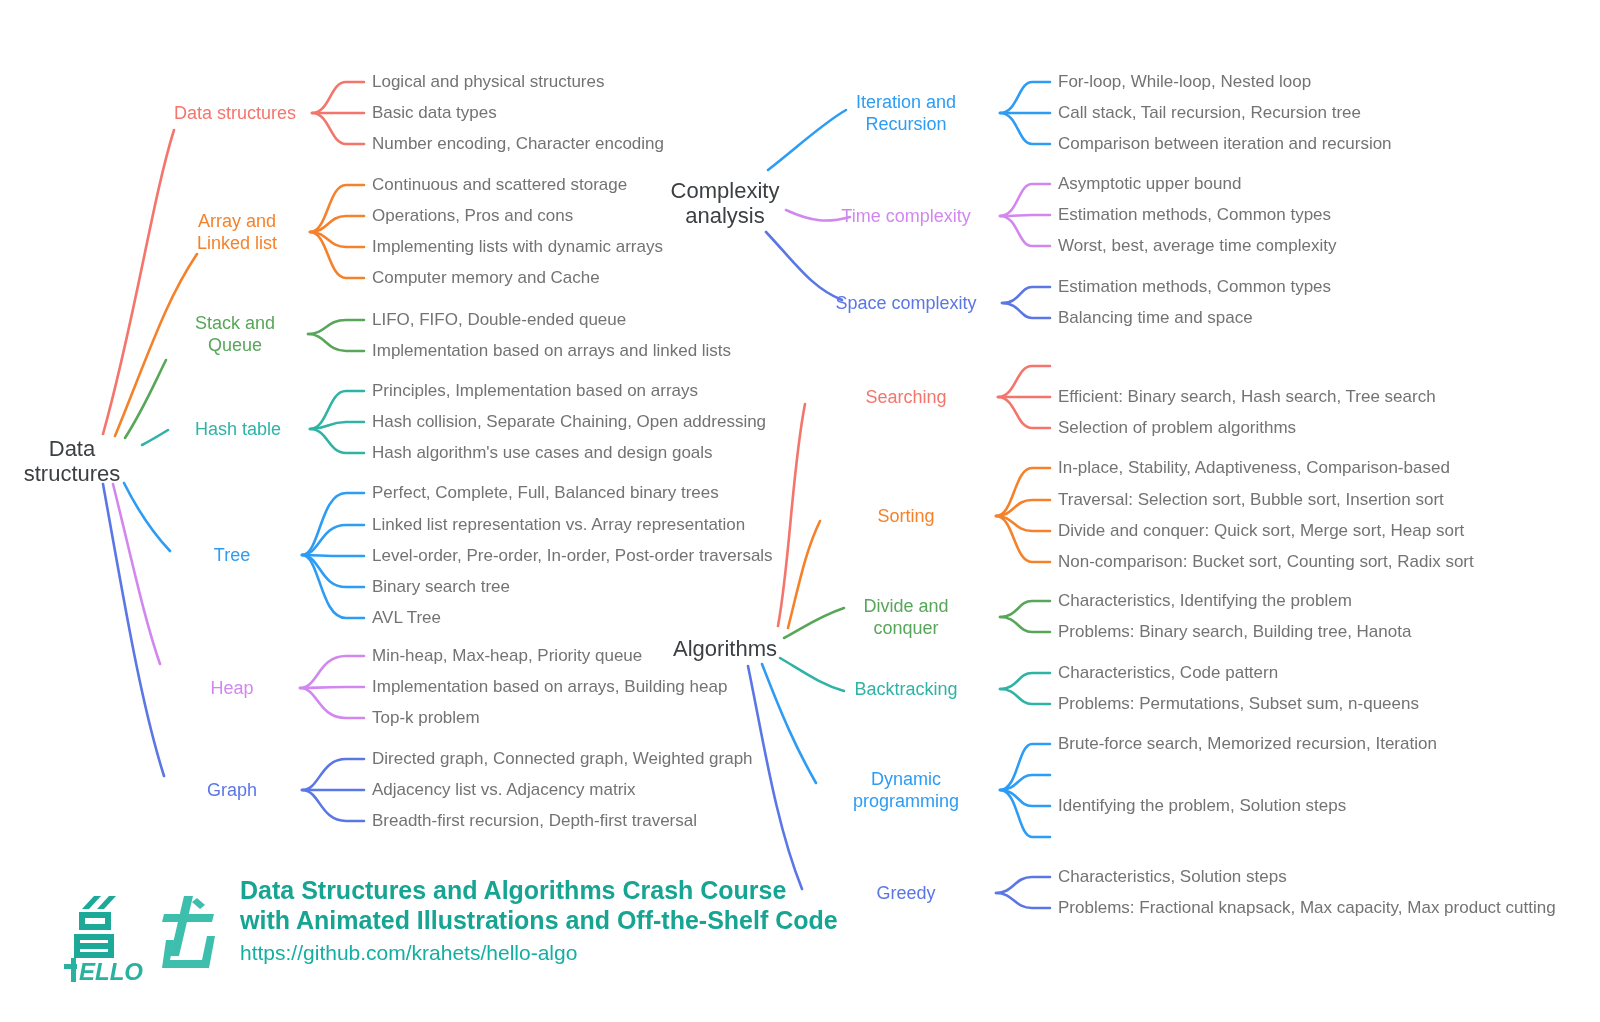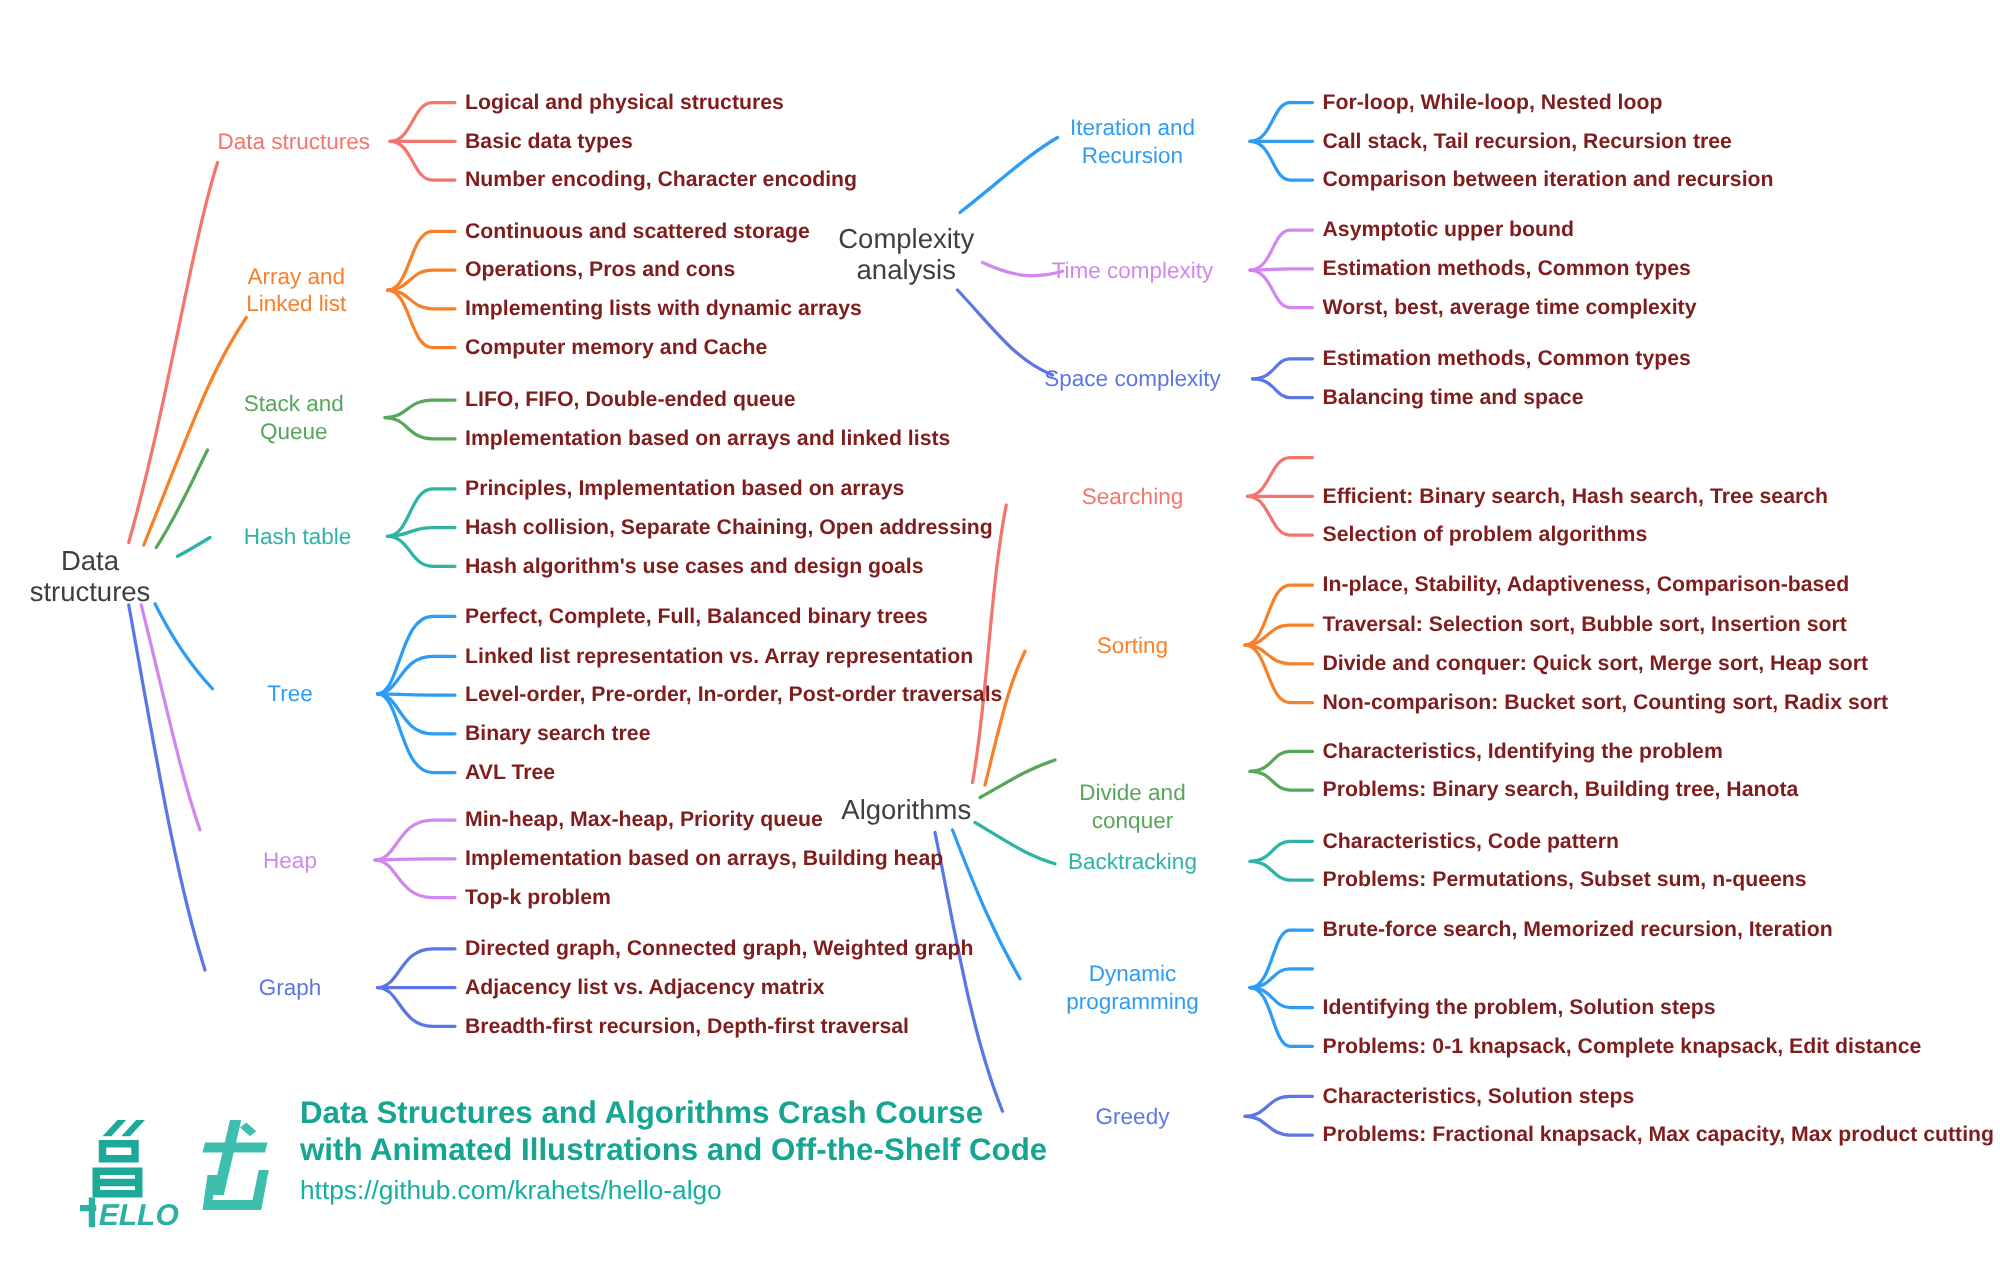--- a/index.html
+++ b/index.html
@@ -11,21 +11,21 @@
   .root{
     position:absolute;transform:translate(-50%,-50%);
     font-size:22px;line-height:25px;color:#3C4043;text-align:center;
   }
   .branch{
     position:absolute;transform:translate(-50%,-50%);
     font-size:18px;line-height:22px;text-align:center;
   }
   .leaf{
     position:absolute;transform:translateY(-50%);
-    font-size:17px;color:#7f1d1d;white-space:nowrap;font-weight:bold;
+    font-size:17px;color:#737373;white-space:nowrap;
   }
   .nowrap{white-space:nowrap;}
   .footer-title{position:absolute;font-size:25px;font-weight:bold;white-space:nowrap;}
   .footer-url{position:absolute;font-size:21px;white-space:nowrap;}
   .logo{position:absolute;}
 </style>
 </head>
 <body>
 
 <div class="canvas">
@@ -141,38 +141,37 @@
   <div class="leaf" style="left:1058px;top:113px">Call stack, Tail recursion, Recursion tree</div>
   <div class="leaf" style="left:1058px;top:144px">Comparison between iteration and recursion</div>
   <div class="leaf" style="left:1058px;top:184px">Asymptotic upper bound</div>
   <div class="leaf" style="left:1058px;top:215px">Estimation methods, Common types</div>
   <div class="leaf" style="left:1058px;top:246px">Worst, best, average time complexity</div>
   <div class="leaf" style="left:1058px;top:287px">Estimation methods, Common types</div>
   <div class="leaf" style="left:1058px;top:318px">Balancing time and space</div>
 
   <div class="branch nowrap" style="left: 906px; top: 397px; color: rgb(244, 117, 108);">Searching</div>
   <div class="branch nowrap" style="left: 906px; top: 516px; color: rgb(245, 130, 43);">Sorting</div>
-  <div class="branch" style="left: 906px; top: 617px; width: 110px; color: rgb(87, 166, 90); margin-top: 28px;">Divide and conquer</div>
+  <div class="branch" style="left: 906px; top: 617px; width: 110px; color: rgb(87, 166, 90);">Divide and conquer</div>
   <div class="branch nowrap" style="left: 906px; top: 689px; color: rgb(46, 179, 165);">Backtracking</div>
   <div class="branch" style="left: 906px; top: 790px; width: 150px; color: rgb(45, 156, 244);">Dynamic programming</div>
   <div class="branch nowrap" style="left: 906px; top: 893px; color: rgb(91, 118, 229);">Greedy</div>
 
   <div class="leaf" style="left:1058px;top:397px">Efficient: Binary search, Hash search, Tree search</div>
   <div class="leaf" style="left:1058px;top:428px">Selection of problem algorithms</div>
   <div class="leaf" style="left:1058px;top:468px">In-place, Stability, Adaptiveness, Comparison-based</div>
   <div class="leaf" style="left:1058px;top:500px">Traversal: Selection sort, Bubble sort, Insertion sort</div>
   <div class="leaf" style="left:1058px;top:531px">Divide and conquer: Quick sort, Merge sort, Heap sort</div>
   <div class="leaf" style="left:1058px;top:562px">Non-comparison: Bucket sort, Counting sort, Radix sort</div>
   <div class="leaf" style="left:1058px;top:601px">Characteristics, Identifying the problem</div>
   <div class="leaf" style="left:1058px;top:632px">Problems: Binary search, Building tree, Hanota</div>
   <div class="leaf" style="left:1058px;top:673px">Characteristics, Code pattern</div>
   <div class="leaf" style="left:1058px;top:704px">Problems: Permutations, Subset sum, n-queens</div>
   <div class="leaf" style="left:1058px;top:744px">Brute-force search, Memorized recursion, Iteration</div>
   <div class="leaf" style="left:1058px;top:806px">Identifying the problem, Solution steps</div>
-  <div class="leaf" style="left:1058px;top:837px">Problems: 0-1 knapsack, Complete knapsack, Edit distance</div>
   <div class="leaf" style="left:1058px;top:877px">Characteristics, Solution steps</div>
   <div class="leaf" style="left:1058px;top:908px">Problems: Fractional knapsack, Max capacity, Max product cutting</div>
 
   <svg class="logo" style="left:64px;top:894px" width="154" height="88" viewBox="0 0 154 88">
     <g fill="#1CA998">
       <path d="M18 15 L30 2 L37 2 L25 15 Z"></path>
       <path d="M33 15 L45 2 L52 2 L40 15 Z"></path>
       <path d="M15 18 H47 V36 H15 Z M21 24 V30 H41 V24 Z" fill-rule="evenodd"></path>
       <path d="M10 40 H50 V64 H10 Z M16 46 V49 H44 V46 Z M16 55 V58 H44 V55 Z" fill-rule="evenodd"></path>
     </g>

